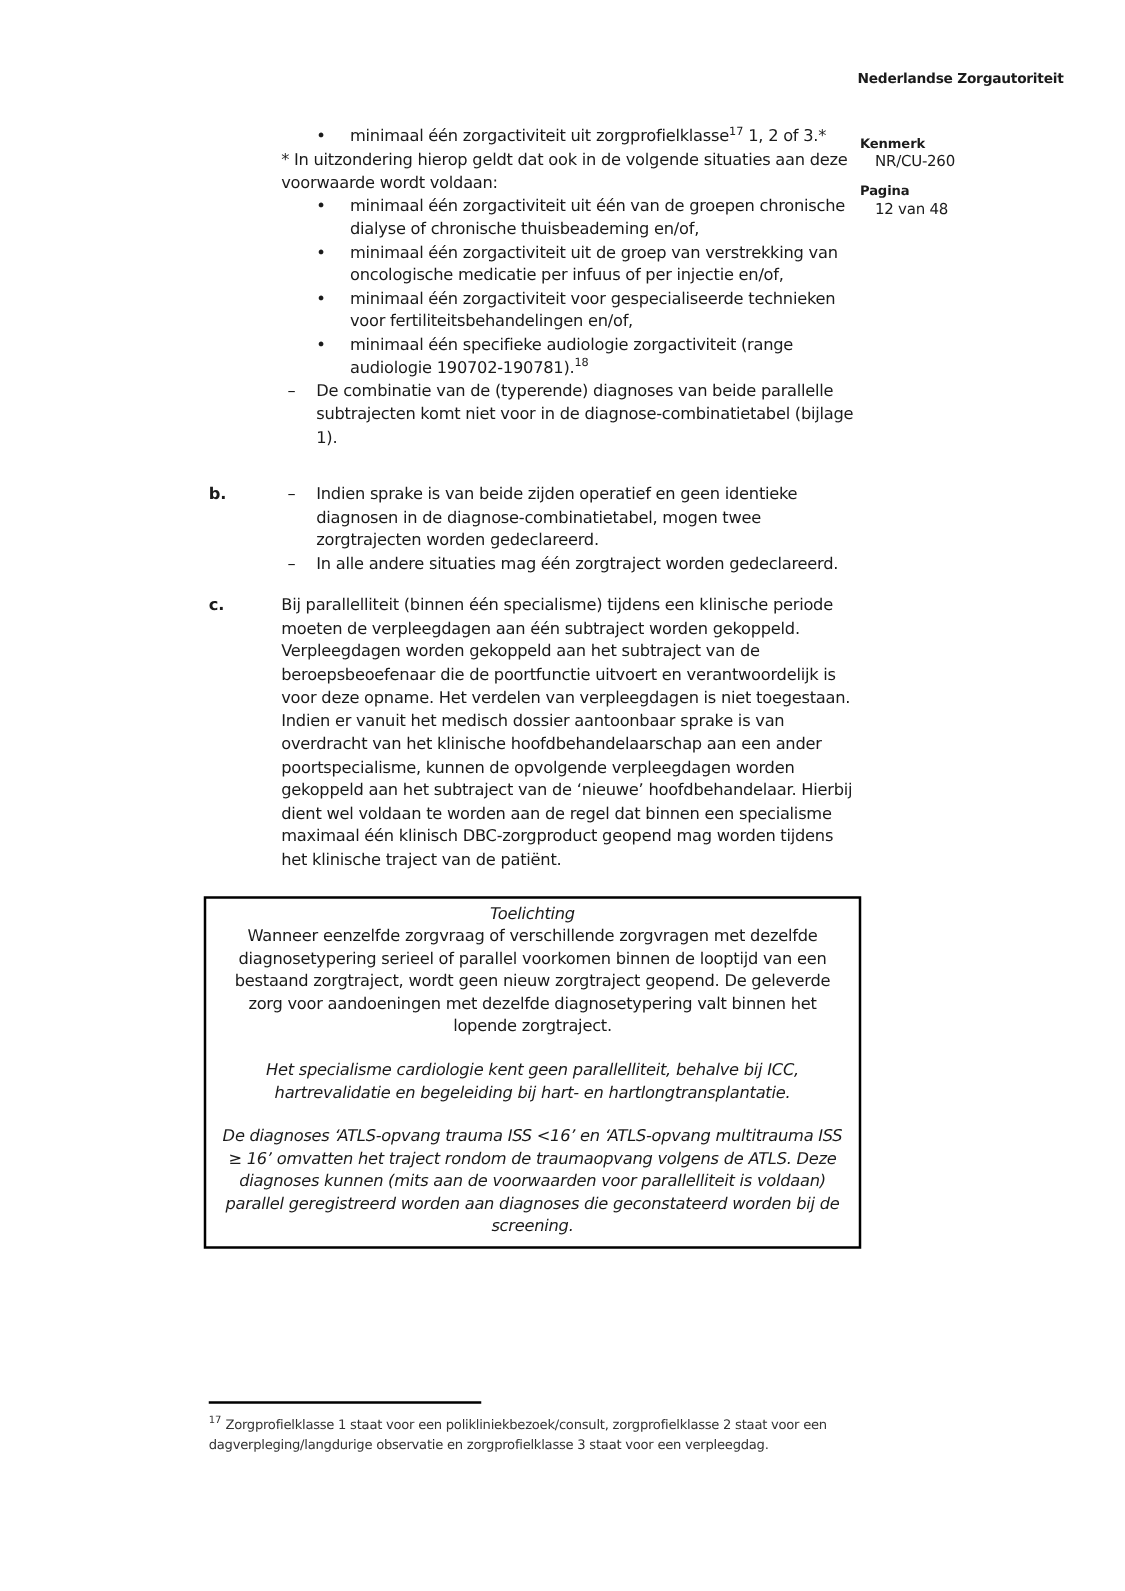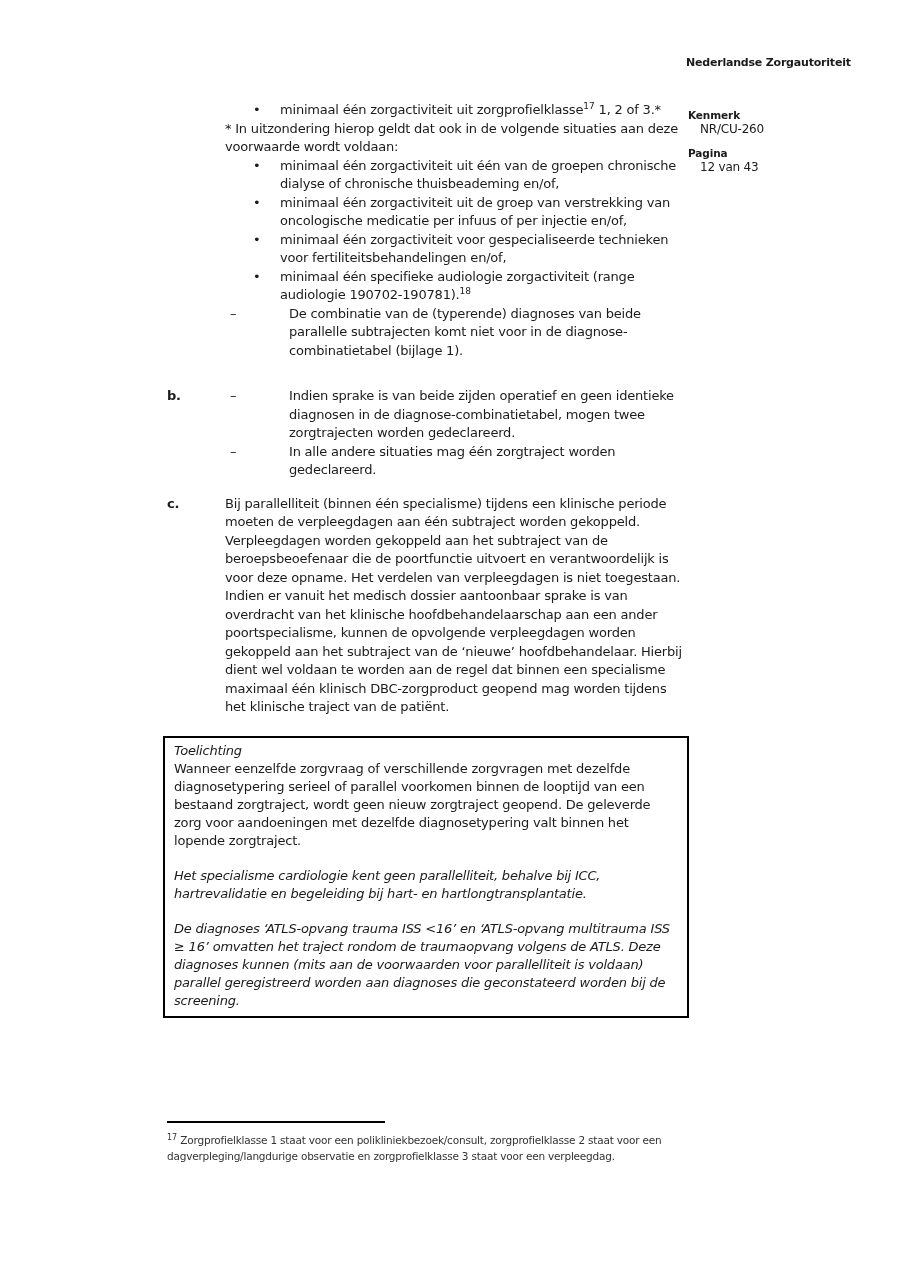--- a/index.html
+++ b/index.html
@@ -18,53 +18,54 @@
   .main{
     position:absolute;left:167px;top:101px;width:524px;
     font-size:13px;line-height:18.5px;letter-spacing:-0.2px;
   }
   .indent{margin-left:58px;}
   .row{display:flex;}
   .marker{flex:none;}
   .bullet-item > .marker{margin-left:28px;width:27px;}
   .bullet-item > .txt{width:402px;}
   .dash-item > .marker{margin-left:5px;width:23px;}
-  .dash-item > .txt{width:430px;margin-left:36px;}
+  .dash-item > .txt{width:430px;}
   p{margin:0;}
   .exception{width:458px;}
   .labeled{display:flex;}
   .labeled > .label{flex:none;width:58px;font-weight:bold;}
   .labeled > .body{width:460px;}
   .sec-b{margin-top:27px;}
   .sec-c{margin-top:15px;}
   sup{font-size:9px;line-height:0;vertical-align:super;letter-spacing:0;}
   .toelichting-box{
     margin:19px 0 0 -4px;width:526px;box-sizing:border-box;
     border:2px solid #000;padding:4px 9px 6px 9px;
     line-height:18px;
+    text-align:center;
   }
   .toelichting-box .box-title{font-style:italic;}
   .toelichting-box p.spaced{margin-top:17px;font-style:italic;}
   .footnotes{
     position:absolute;left:167px;top:1115px;width:520px;
     font-size:10.5px;line-height:16px;letter-spacing:-0.2px;color:#333;
   }
   .fn-rule{width:218px;border-top:2px solid #000;margin:6px 0 9px 0;height:0;}
   .footnotes sup{font-size:8px;}
 </style>
 </head>
 <body>
 
 <div class="org">Nederlandse Zorgautoriteit</div>
 
 <div class="meta">
   <div class="lbl">Kenmerk</div>
   <div class="val">NR/CU-260</div>
   <div class="lbl">Pagina</div>
-  <div class="val">12 van 43</div>
+  <div class="val">12 van 48</div>
 </div>
 
 <div class="main">
 
   <div class="indent">
     <div class="row bullet-item">
       <span class="marker">•</span>
       <span class="txt"><span>minimaal één zorgactiviteit uit zorgprofielklasse</span><sup>17</sup><span> 1, 2 of 3.*</span></span>
     </div>
 

